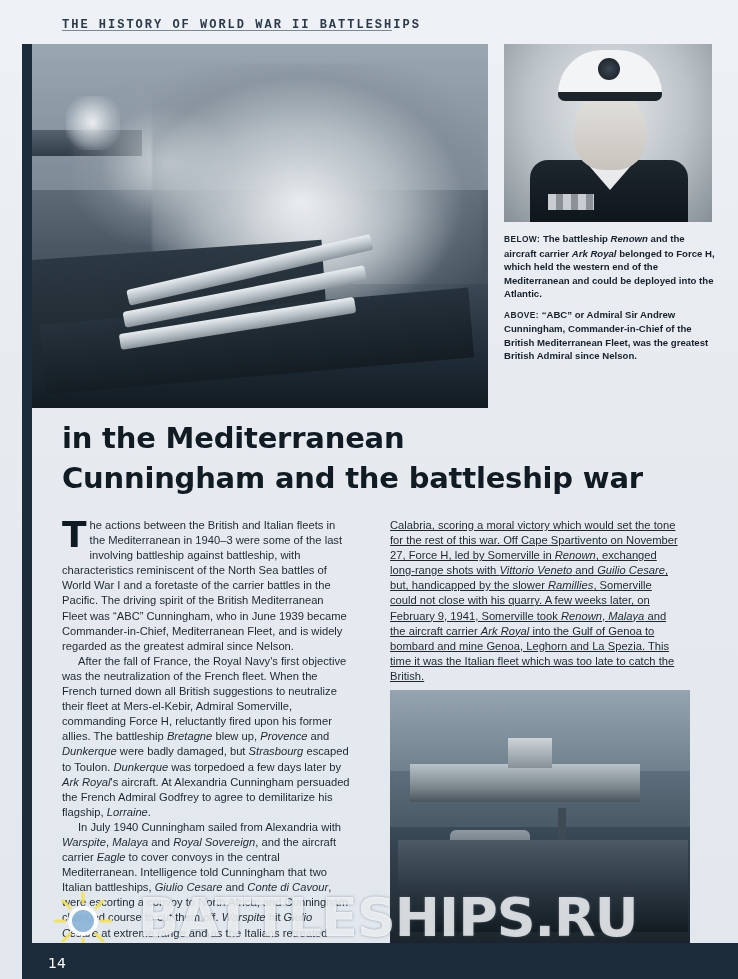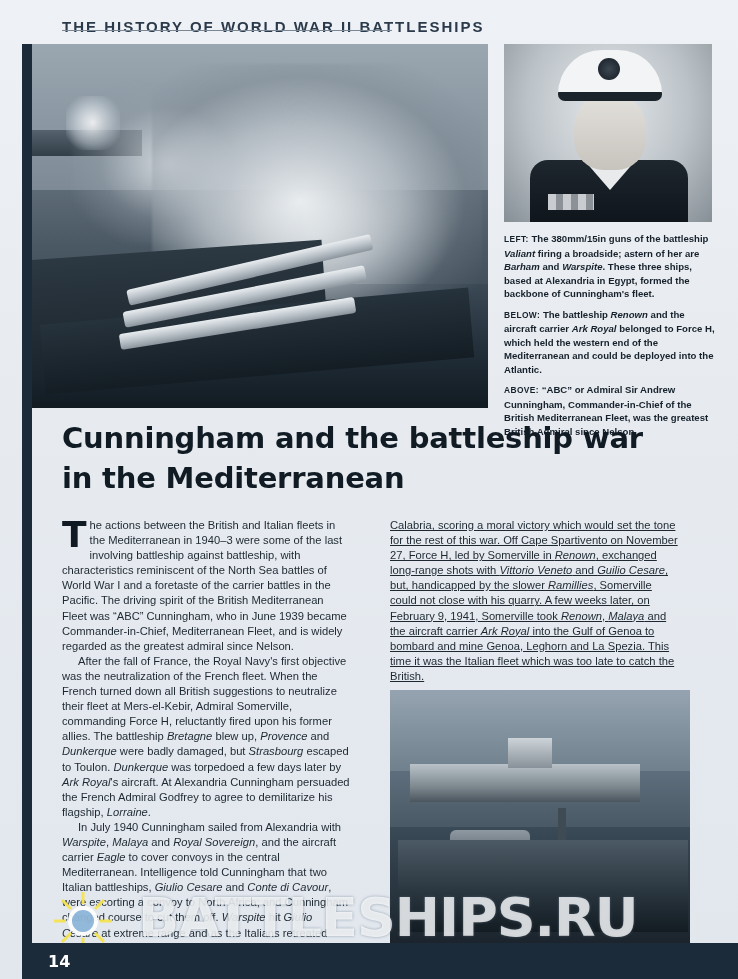--- a/index.html
+++ b/index.html
@@ -19,25 +19,26 @@
     height: 979px;
     background: linear-gradient(180deg, #eef1f5 0%, #e7ebf0 40%, #e2e7ee 100%);
     overflow: hidden;
   }
 
   
   .runhead {
     position: absolute;
     top: 18px;
     left: 62px;
-    font-size: 15px;
+    font-size: 12px;
     letter-spacing: 2.0px;
     color: #2b3a4a;
     font-weight: 600;
     white-space: nowrap;
+    font-family: Liberation Mono, monospace;
   }
   .runhead-rule {
     position: absolute;
     top: 30px;
     left: 62px;
     width: 330px;
     height: 1px;
     background: #7a8795;
   }
 
@@ -272,22 +273,22 @@
     bottom: 0;
     width: 716px;
     height: 36px;
     background: #1b2b3a;
   }
   .page-num {
     position: absolute;
     left: 48px;
     bottom: 8px;
     color: #ffffff;
-    font-size: 16px;
-    font-weight: bold;
+    font-size: 14px;
+    font-weight: normal;
     font-family: "DejaVu Sans", sans-serif;
     margin-top: 38px;
   }
 
   
   .watermark {
     position: absolute;
     left: 52px;
     top: 886px;
     width: 690px;
@@ -341,36 +342,32 @@
     <div class="pp-body"></div>
     <div class="pp-collar"></div>
     <div class="pp-ribbons"></div>
     <div class="pp-face"></div>
     <div class="pp-cap"></div>
     <div class="pp-badge"></div>
   </div>
 
   <div class="captions">
     <p>
-      <span class="cap-lead">LEFT:</span>
-      <span>The 380mm/15in guns of the battleship <i>Valiant</i> firing a broadside; astern of her are <i>Barham</i> and <i>Warspite</i>. These three ships, based at Alexandria in Egypt, formed the backbone of Cunningham's fleet.</span>
-    </p>
-    <p>
       <span class="cap-lead">BELOW:</span>
       <span>The battleship <i>Renown</i> and the aircraft carrier <i>Ark Royal</i> belonged to Force H, which held the western end of the Mediterranean and could be deployed into the Atlantic.</span>
     </p>
     <p>
       <span class="cap-lead">ABOVE:</span>
       <span>“ABC” or Admiral Sir Andrew Cunningham, Commander-in-Chief of the British Mediterranean Fleet, was the greatest British Admiral since Nelson.</span>
     </p>
   </div>
 
   <div class="headline">
+    <div>in the Mediterranean</div>
     <div>Cunningham and the battleship war</div>
-    <div>in the Mediterranean</div>
   </div>
 
   <div class="col col-left">
     <p class="first">
       <span class="dropcap">T</span><span>he actions between the British and Italian fleets in the Mediterranean in 1940–3 were some of the last involving battleship against battleship, with characteristics reminiscent of the North Sea battles of World War I and a foretaste of the carrier battles in the Pacific. The driving spirit of the British Mediterranean Fleet was “ABC” Cunningham, who in June 1939 became Commander-in-Chief, Mediterranean Fleet, and is widely regarded as the greatest admiral since Nelson.</span>
     </p>
     <p>After the fall of France, the Royal Navy's first objective was the neutralization of the French fleet. When the French turned down all British suggestions to neutralize their fleet at Mers-el-Kebir, Admiral Somerville, commanding Force H, reluctantly fired upon his former allies. The battleship <i>Bretagne</i> blew up, <i>Provence</i> and <i>Dunkerque</i> were badly damaged, but <i>Strasbourg</i> escaped to Toulon. <i>Dunkerque</i> was torpedoed a few days later by <i>Ark Royal</i>'s aircraft. At Alexandria Cunningham persuaded the French Admiral Godfrey to agree to demilitarize his flagship, <i>Lorraine</i>.</p>
     <p>In July 1940 Cunningham sailed from Alexandria with <i>Warspite</i>, <i>Malaya</i> and <i>Royal Sovereign</i>, and the aircraft carrier <i>Eagle</i> to cover convoys in the central Mediterranean. Intelligence told Cunningham that two Italian battleships, <i>Giulio Cesare</i> and <i>Conte di Cavour</i>, were escorting a convoy to North Africa; and Cunningham changed course to cut them off. <i>Warspite</i> hit <i>Giulio Cesare</i> at extreme range and as the Italians retreated Cunningham pursued them to within sight of</p>
   </div>
 

